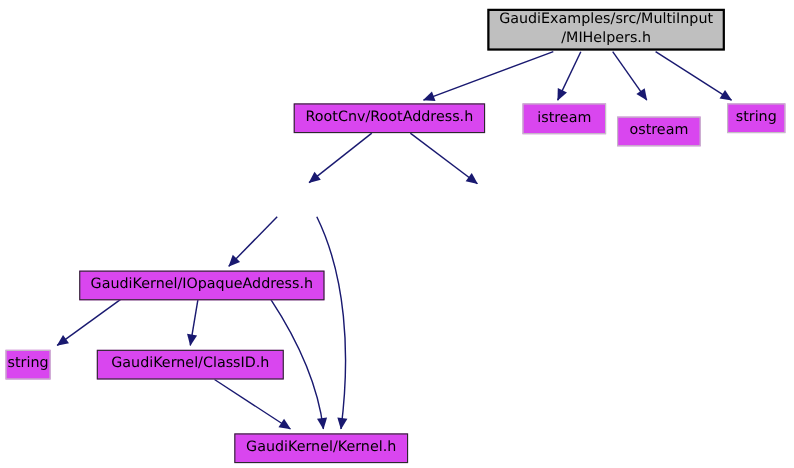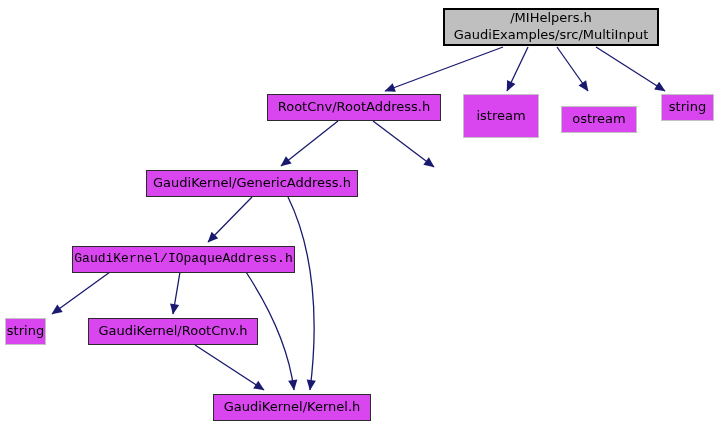--- a/index.html
+++ b/index.html
@@ -55,36 +55,35 @@
     <path class="edge" d="M373,121 L434,167" marker-end="url(#arrow)"></path>
     <path class="edge" d="M252,197 L208,242" marker-end="url(#arrow)"></path>
     <path class="edge" d="M288,197 C314,250 319,320 310,390" marker-end="url(#arrow)"></path>
     <path class="edge" d="M110,272 L52,314" marker-end="url(#arrow)"></path>
     <path class="edge" d="M180,272 L173,314" marker-end="url(#arrow)"></path>
     <path class="edge" d="M246,272 C271,310 289,350 294,390" marker-end="url(#arrow)"></path>
     <path class="edge" d="M195,345 L264,390" marker-end="url(#arrow)"></path>
   </svg>
 
   <div class="node current" style="left:443px;top:8px;width:216px;height:38px;">
+    <div>GaudiExamples/src/MultiInput</div>
     <div>/MIHelpers.h</div>
-    <div>GaudiExamples/src/MultiInput</div>
   </div>
 
   <div class="node" style="left:267px;top:94px;width:174px;height:27px;">RootCnv/RootAddress.h</div>
 
-  <div class="node external" style="left:463px;top:94px;width:76px;height:44px;">istream</div>
+  <div class="node external" style="left:475px;top:94px;width:76px;height:28px;">istream</div>
 
   <div class="node external" style="left:561px;top:106px;width:76px;height:27px;">ostream</div>
 
   <div class="node external" style="left:661px;top:94px;width:53px;height:27px;">string</div>
 
-  <div class="node" style="left:146px;top:170px;width:212px;height:27px;">GaudiKernel/GenericAddress.h</div>
 
 
-  <div class="node" style="left:72px;top:246px;width:223px;height:27px;font-family:Liberation Mono, monospace;">GaudiKernel/IOpaqueAddress.h</div>
+  <div class="node" style="left:72px;top:246px;width:223px;height:27px;">GaudiKernel/IOpaqueAddress.h</div>
 
   <div class="node external" style="left:5px;top:318px;width:41px;height:27px;">string</div>
 
-  <div class="node" style="left:88px;top:318px;width:170px;height:27px;">GaudiKernel/RootCnv.h</div>
+  <div class="node" style="left:88px;top:318px;width:170px;height:27px;">GaudiKernel/ClassID.h</div>
 
   <div class="node" style="left:213px;top:394px;width:158px;height:27px;">GaudiKernel/Kernel.h</div>
 
 </div>
 
 </body></html>

